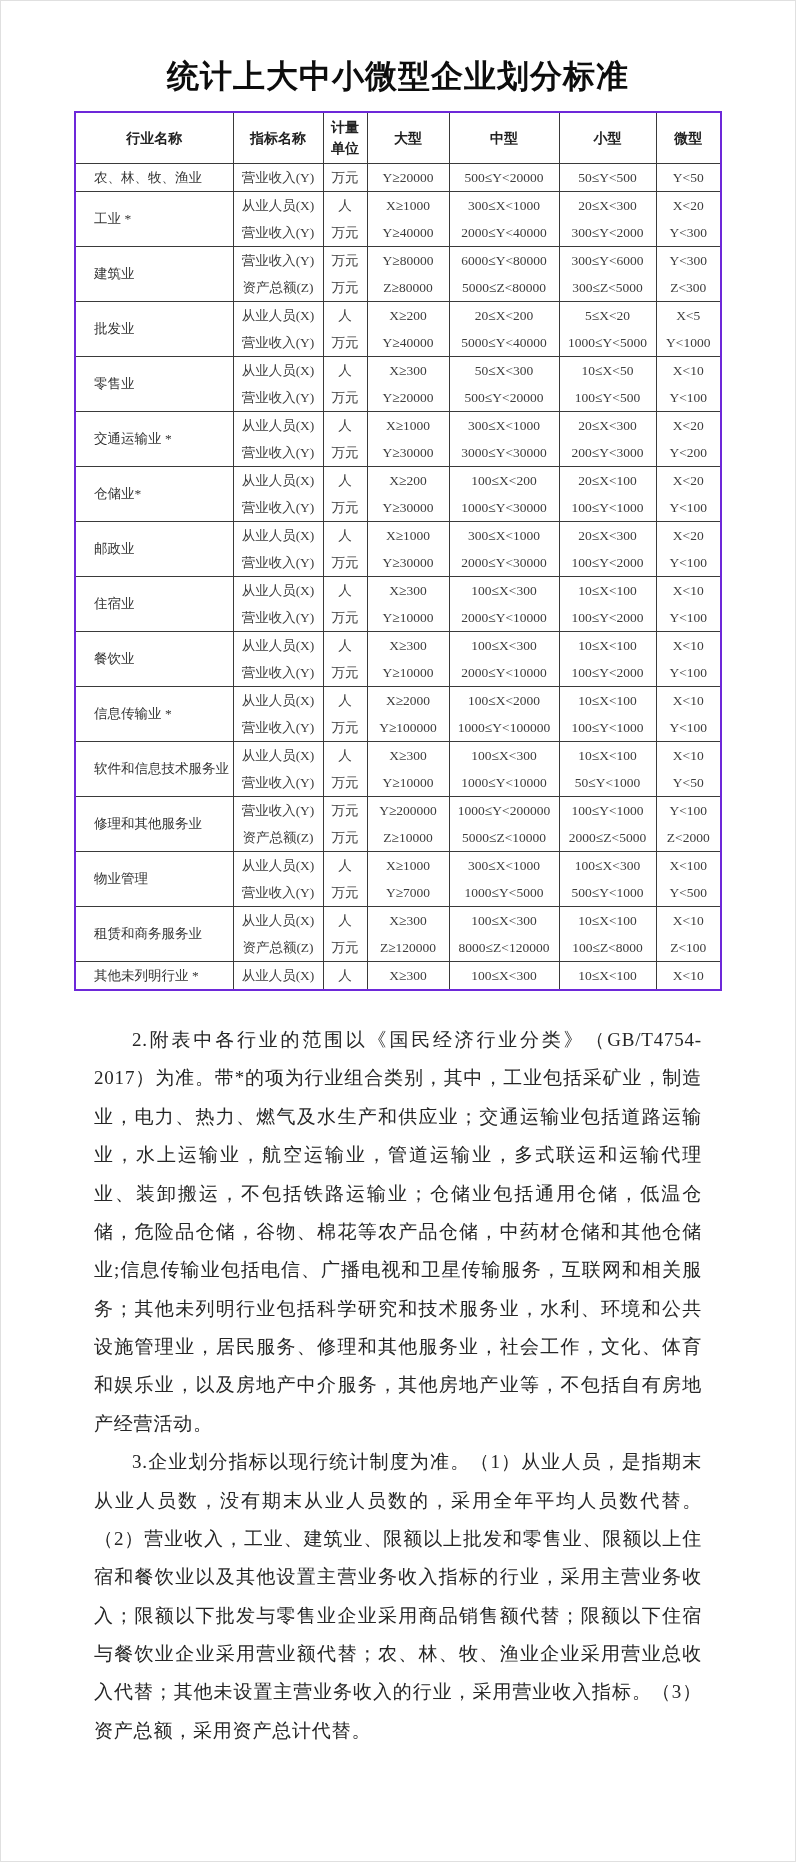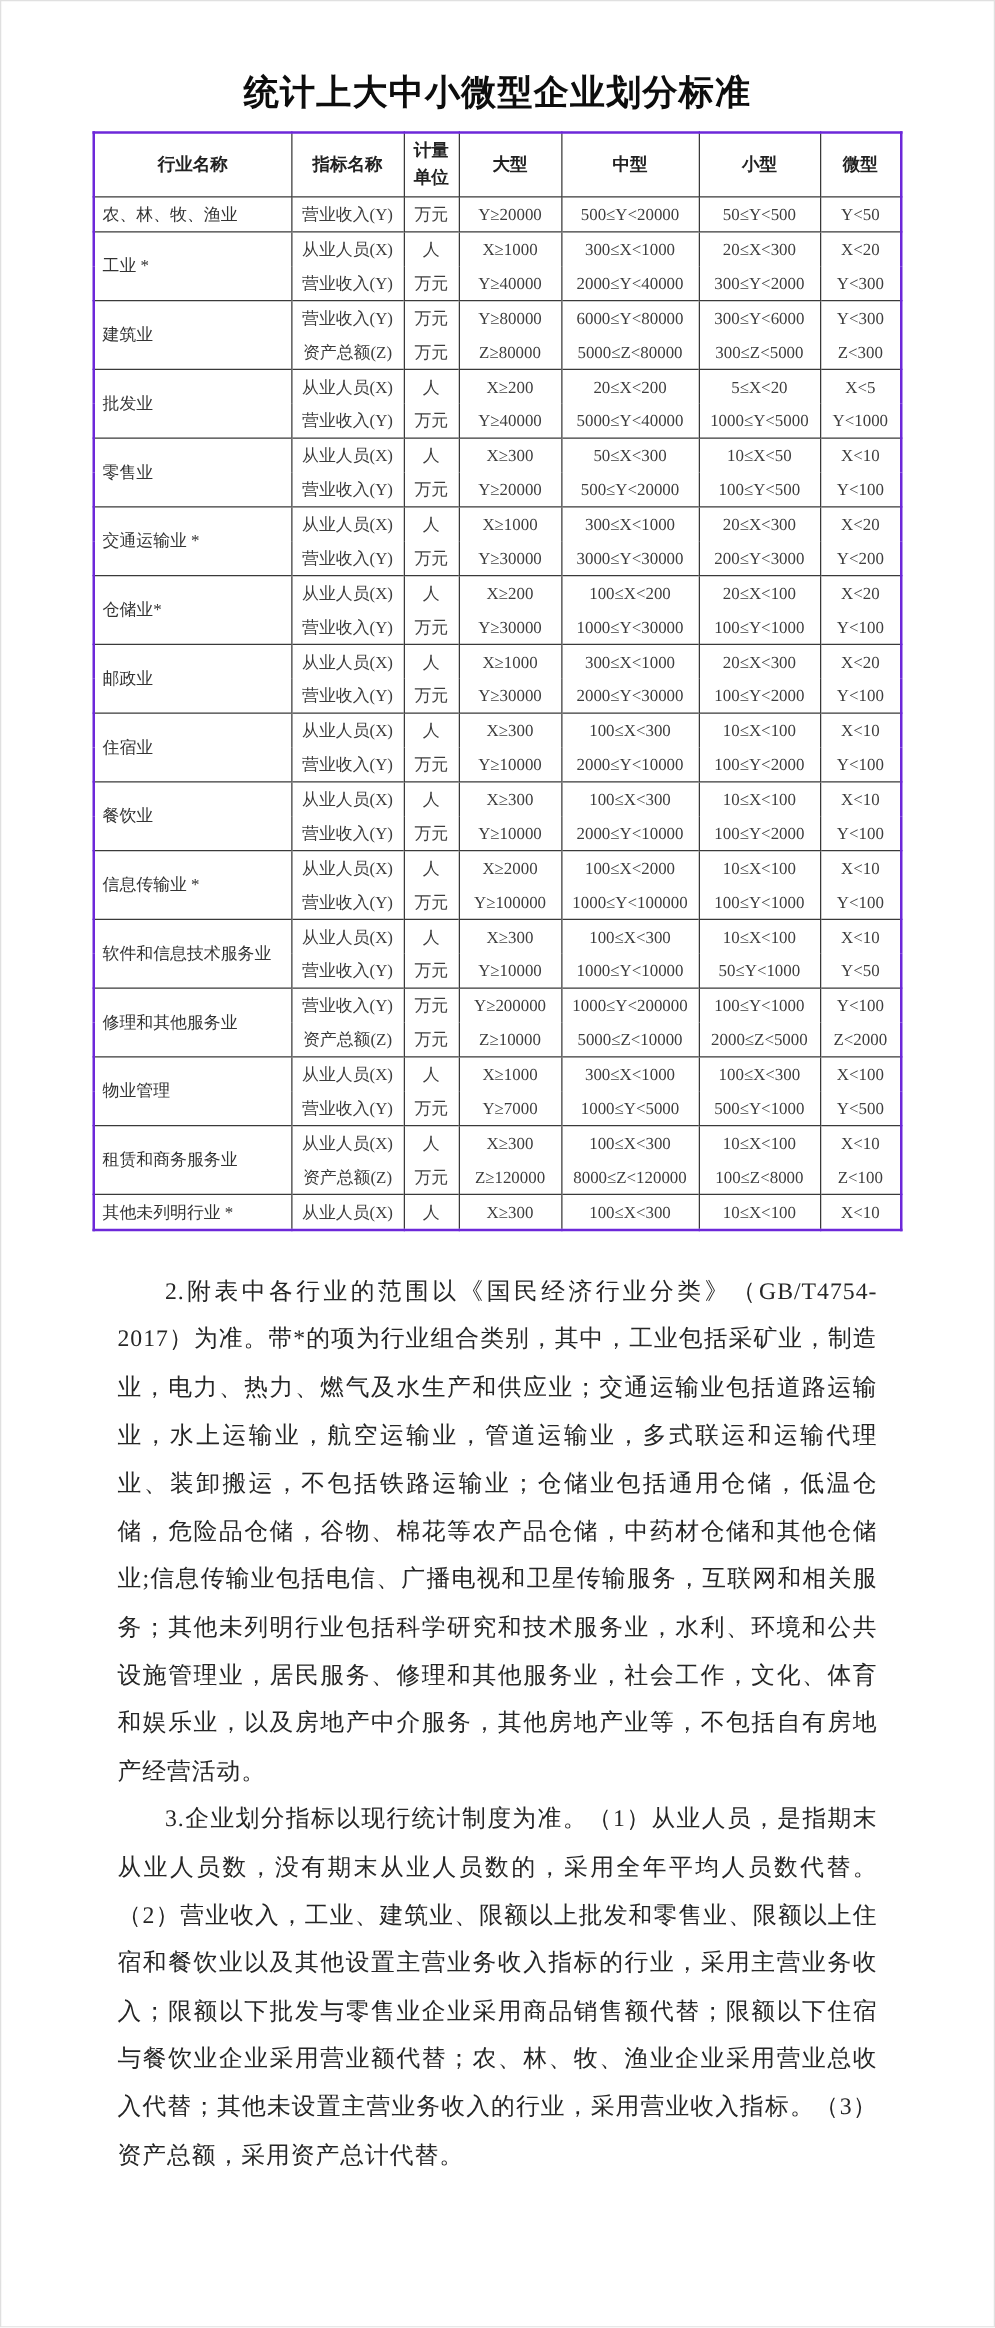--- a/index.html
+++ b/index.html
@@ -18,21 +18,21 @@
     padding: 38px 0 40px 0;
   }
   .attachment {
     margin: 0 0 0 95px;
     font-size: 21px;
     color: #111;
   }
   .title {
     margin: 16px 0 12px 0;
     text-align: center;
-    font-size: 28px;
+    font-size: 32px;
     font-weight: bold;
     color: #0d0d0d;
     letter-spacing: 1px;
   }
   table.cls-table {
     border-collapse: collapse;
     table-layout: fixed;
     margin: 0 auto;
     width: 646px;
     border: 2px solid #6d28d9;
@@ -61,21 +61,21 @@
     font-weight: bold;
     color: #222;
     border-bottom: 1px solid #3a3a3a;
     white-space: normal;
     line-height: 1.5;
   }
   table.cls-table tbody td { height: 25px; }
   table.cls-table tbody tr.group-start td { border-top: 1px solid #3a3a3a; }
   table.cls-table td.industry {
     text-align: left;
-    padding-left: 6px;
+    padding-left: 18px;
     color: #333;
     white-space: normal;
   }
   .notes {
     margin: 30px 93px 0 93px;
     font-size: 19px;
     line-height: 2.02;
     color: #262626;
     text-align: justify;
     letter-spacing: 0.8px;

